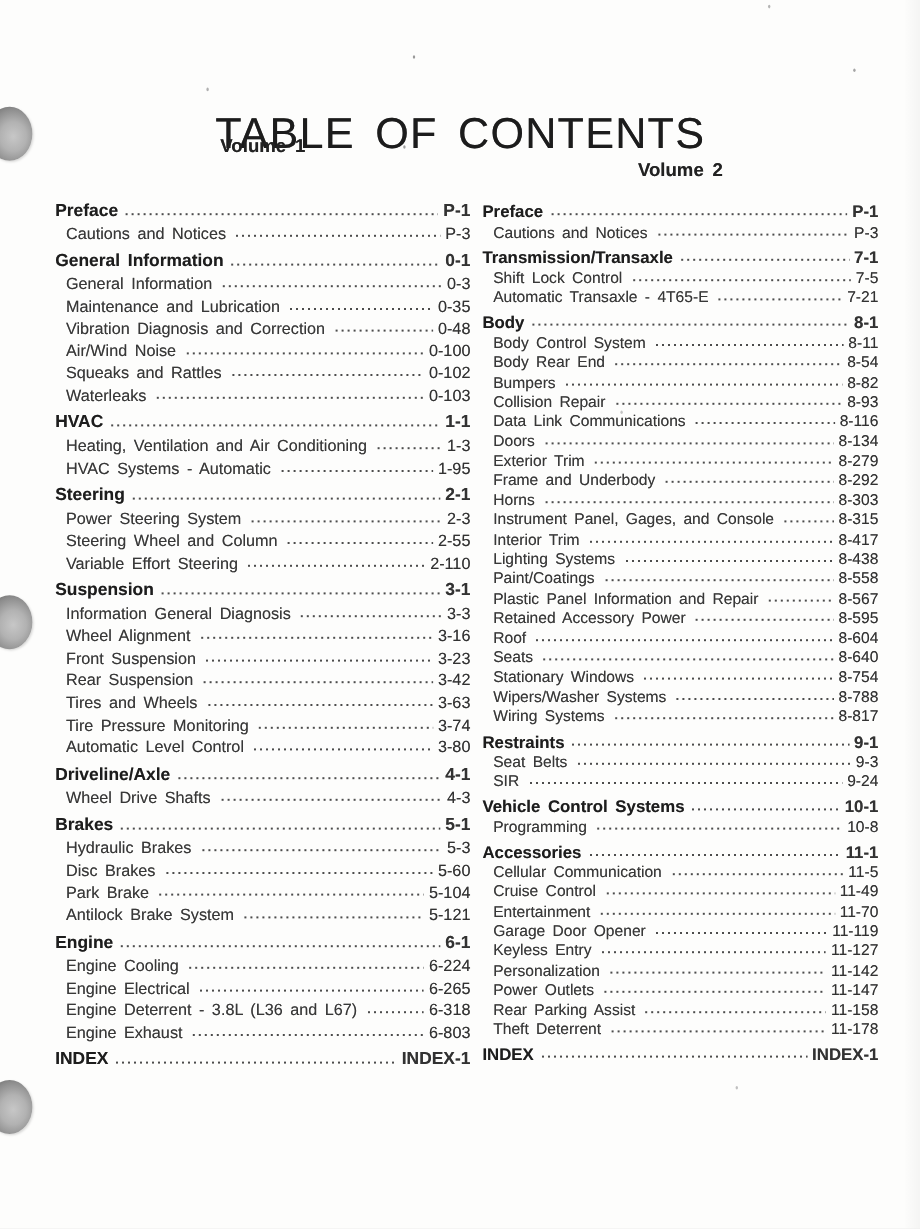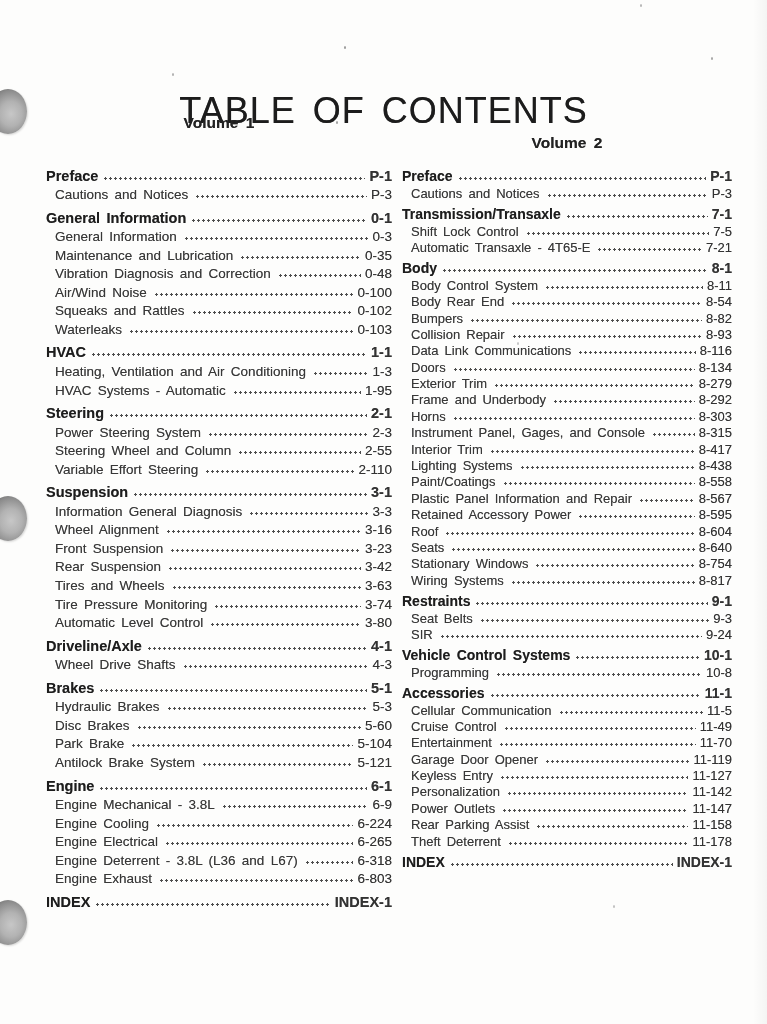--- a/index.html
+++ b/index.html
@@ -246,25 +246,20 @@
         <span class="label">Antilock Brake System</span>
         <span class="dots"></span>
         <span class="pg">5-121</span>
       </div>
       <div class="row header">
         <span class="label">Engine</span>
         <span class="dots"></span>
         <span class="pg">6-1</span>
       </div>
       <div class="row item">
-        <span class="label">Engine Mechanical - 3.8L</span>
-        <span class="dots"></span>
-        <span class="pg">6-9</span>
-      </div>
-      <div class="row item">
         <span class="label">Engine Cooling</span>
         <span class="dots"></span>
         <span class="pg">6-224</span>
       </div>
       <div class="row item">
         <span class="label">Engine Electrical</span>
         <span class="dots"></span>
         <span class="pg">6-265</span>
       </div>
       <div class="row item">
@@ -396,20 +391,25 @@
       </div>
       <div class="row item">
         <span class="label">Seats</span>
         <span class="dots"></span>
         <span class="pg">8-640</span>
       </div>
       <div class="row item">
         <span class="label">Stationary Windows</span>
         <span class="dots"></span>
         <span class="pg">8-754</span>
+      </div>
+      <div class="row item">
+        <span class="label">Wipers/Washer Systems</span>
+        <span class="dots"></span>
+        <span class="pg">8-788</span>
       </div>
       <div class="row item">
         <span class="label">Wiring Systems</span>
         <span class="dots"></span>
         <span class="pg">8-817</span>
       </div>
       <div class="row header">
         <span class="label">Restraints</span>
         <span class="dots"></span>
         <span class="pg">9-1</span>

